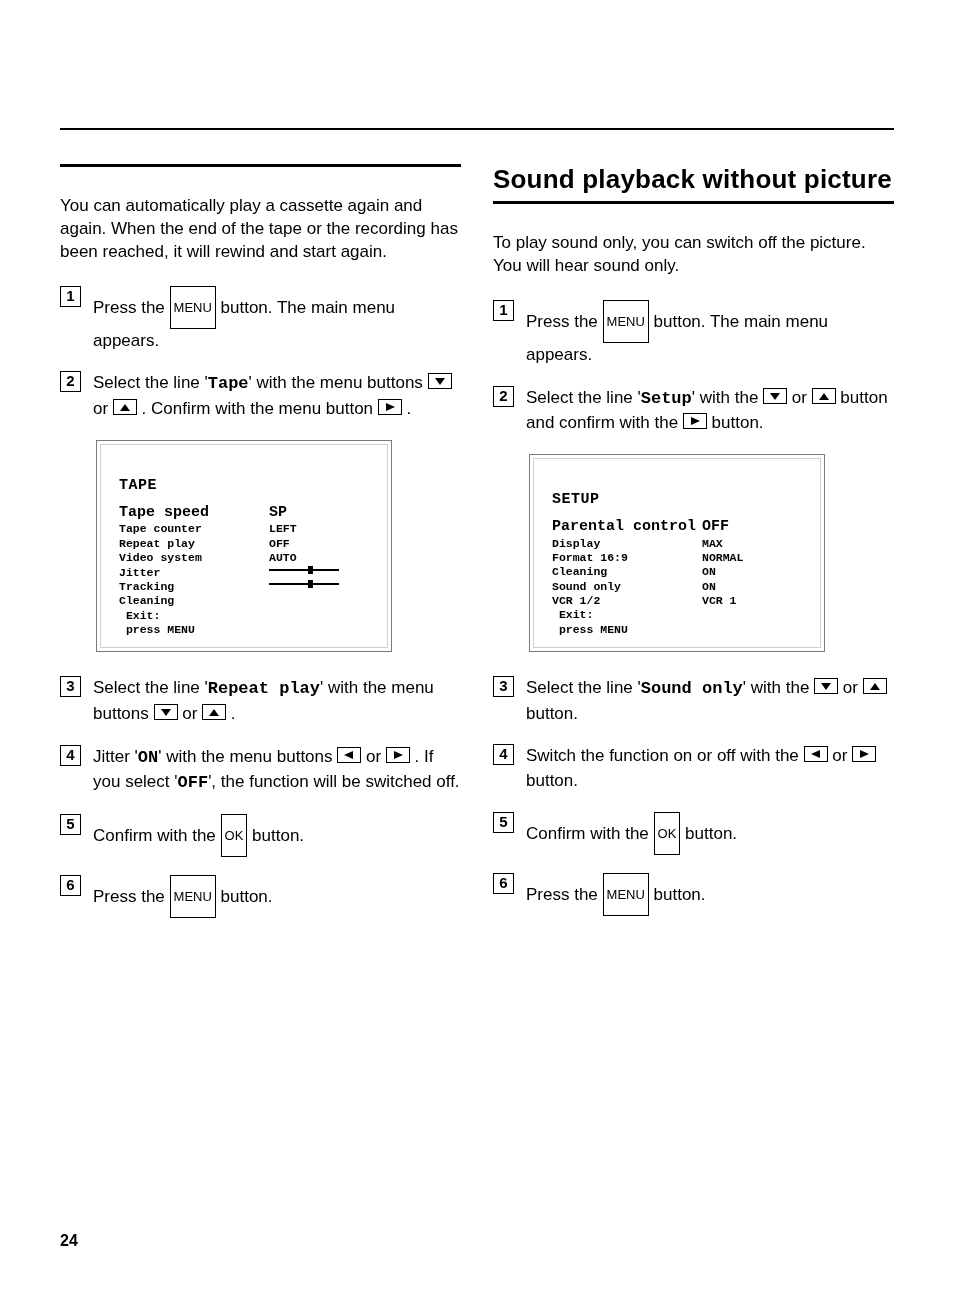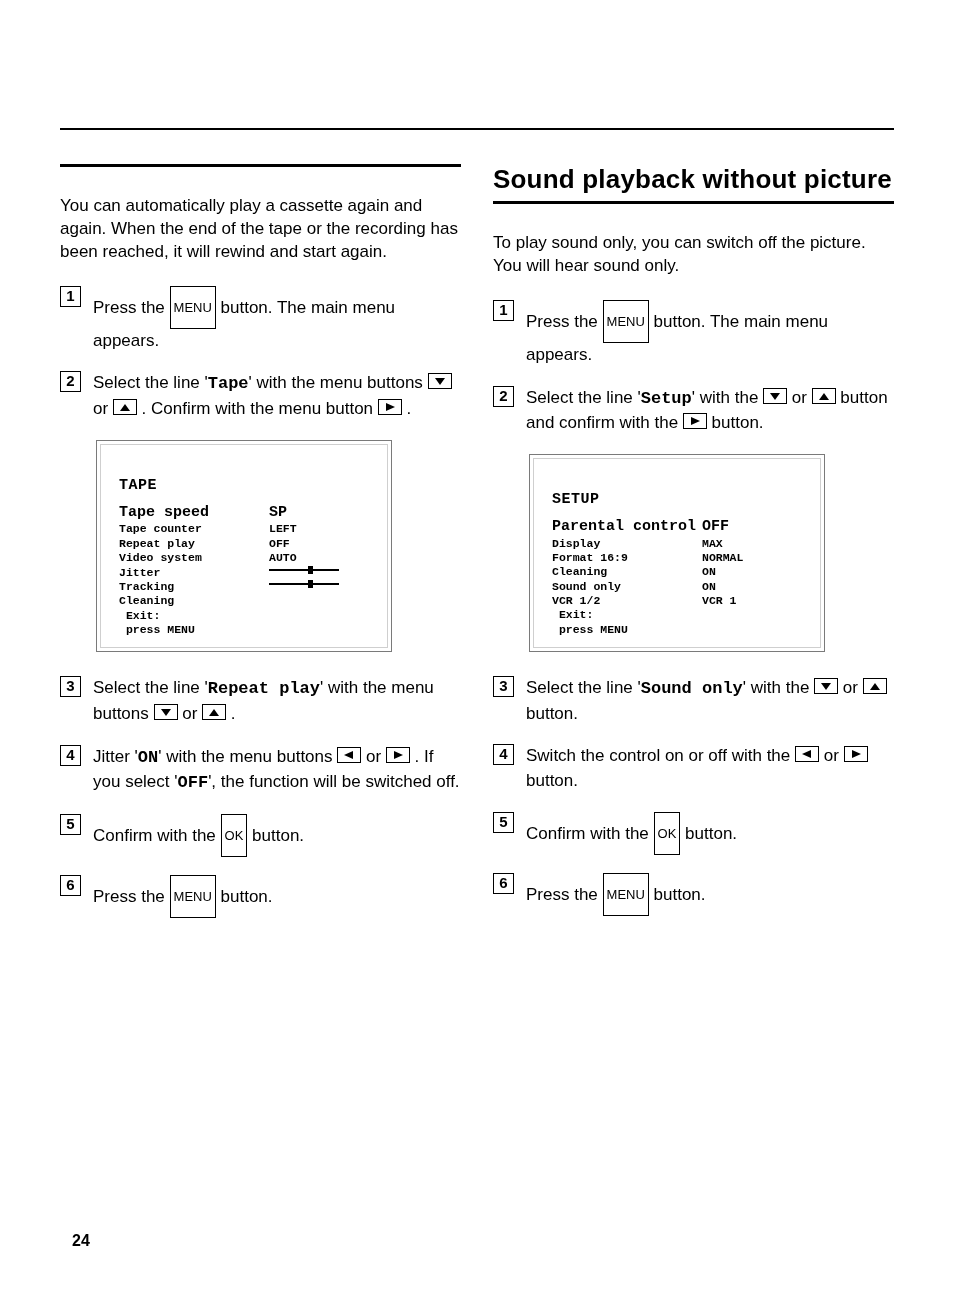--- a/index.html
+++ b/index.html
@@ -167,21 +167,21 @@
   .slider .knob {
     position: absolute;
     width: 5px;
     height: 8px;
     background: #000;
     top: 0;
     left: 55%;
   }
   .page-num {
     position: absolute;
-    left: 72px;
+    left: 60px;
     bottom: 52px;
     font-family: "Arial Narrow", Arial, sans-serif;
     font-stretch: condensed;
     font-size: 16px;
     font-weight: 700;
   }
 </style>
 </head>
 <body>
 
@@ -336,21 +336,21 @@
             <span>Select the line '</span><span class="mono">Sound only</span><span>' with the </span><span class="btn-icon"><svg>
                   <use href="#tri-down"></use>
                 </svg></span><span> or </span><span class="btn-icon"><svg>
                   <use href="#tri-up"></use>
                 </svg></span><span> button.</span>
           </span>
         </li>
         <li>
           <span class="step-num">4</span>
           <span class="step-body">
-            <span>Switch the control on or off with the </span><span class="btn-icon"><svg>
+            <span>Switch the function on or off with the </span><span class="btn-icon"><svg>
                   <use href="#tri-left"></use>
                 </svg></span><span> or </span><span class="btn-icon"><svg>
                   <use href="#tri-right"></use>
                 </svg></span><span> button.</span>
           </span>
         </li>
         <li>
           <span class="step-num">5</span>
           <span class="step-body">
             <span>Confirm with the </span><span class="btn-label">OK</span><span> button.</span>

